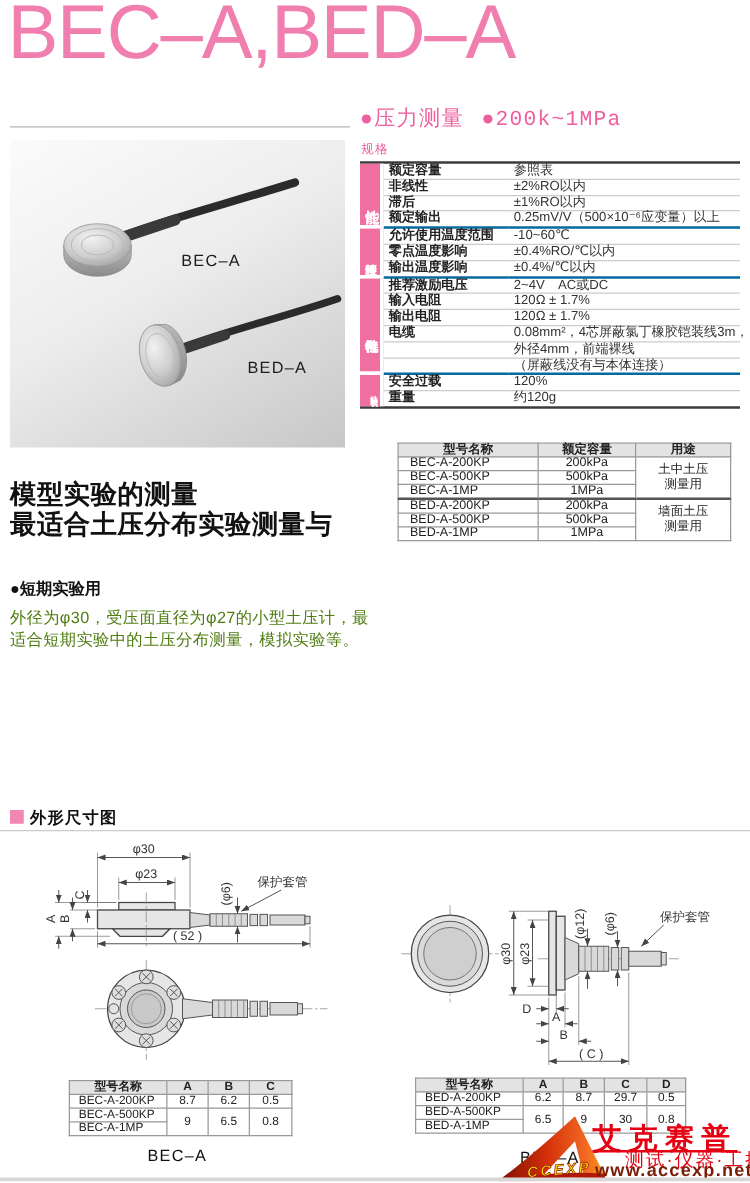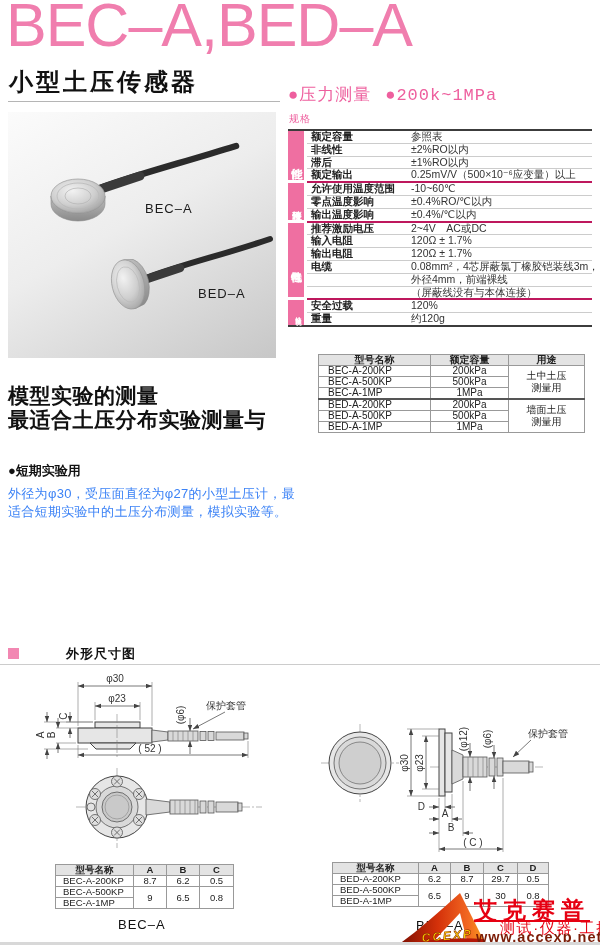--- a/index.html
+++ b/index.html
@@ -20,21 +20,21 @@
   .photo svg{display:block;}
   .photo text{font-size:13px;letter-spacing:1px;fill:#1c1c1c;}
 
   
   .spec-head{left:289px;top:112px;font-size:10px;color:#ee5f9e;letter-spacing:1px;}
   table.spec{left:288px;top:129px;border-collapse:separate;border-spacing:0;width:304px;
              border-top:2px solid #3c3c3c;border-bottom:2px solid #3c3c3c;table-layout:fixed;}
   table.spec td{font-size:10.5px;height:11.6px;line-height:11.8px;padding:0 4px;white-space:nowrap;overflow:visible;}
   table.spec td.l{width:92px;font-weight:bold;border-bottom:1px solid #ccc;color:#222;}
   table.spec td.v{border-bottom:1px solid #ccc;color:#333;}
-  table.spec tr.gend td.l,table.spec tr.gend td.v{border-bottom:2px solid #be185d;}
+  table.spec tr.gend td.l,table.spec tr.gend td.v{border-bottom:2px solid #0369a1;}
   table.spec tr.last td{border-bottom:none;}
   table.spec td.g{width:16px;background:#ef6fa1;color:#fff;text-align:center;vertical-align:middle;
                   writing-mode:vertical-rl;text-orientation:upright;padding:0;
                   border-right:3px solid #fff;font-weight:bold;}
   table.spec td.g.gsep{border-bottom:3px solid #fff;}
   td.g.g-perf{font-size:11px;}
   td.g.g-env{font-size:9px;}
   td.g.g-elec{font-size:10.5px;}
   td.g.g-mech{font-size:6px;letter-spacing:-1px;}
 
@@ -44,25 +44,25 @@
       padding:0 2px;text-align:center;font-weight:normal;color:#222;}
   table.models th{background:#e3e3e3;font-weight:bold;}
   table.models td.model{text-align:left;padding-left:9px;width:100px;}
   table.models col.c1{width:104px}table.models col.c2{width:78px}table.models col.c3{width:76px}
   table.models tr.sep td{border-top:2px solid #555;}
   table.models td.usage{line-height:12px;}
 
   
   .desc-head{left:8px;top:384px;font-size:21px;font-weight:bold;line-height:24px;letter-spacing:0.5px;color:#111;}
   .desc-bullet{left:8px;top:462px;font-size:13px;font-weight:bold;color:#111;}
-  .desc-body{left:8px;top:485px;width:288px;font-size:13px;line-height:18px;color:#3b82f6;letter-spacing:0.3px;}
+  .desc-body{left:8px;top:485px;width:288px;font-size:13px;line-height:18px;color:#4d7c0f;letter-spacing:0.3px;}
 
   
   .sec-square{left:8px;top:648px;width:11px;height:11px;background:#f287b2;}
-  .sec-title{left:24px;top:645px;font-size:13px;font-weight:bold;letter-spacing:1px;color:#111;margin-left:42px;}
+  .sec-title{left:24px;top:645px;font-size:13px;font-weight:bold;letter-spacing:1px;color:#111;}
   .sec-rule{left:0px;top:664px;width:600px;height:0;border-top:1px solid #ccc;}
 
   svg.draw{overflow:visible;}
   svg.draw text{font-size:10px;fill:#333;}
   svg.draw .part{fill:#e6e6e6;stroke:#444;stroke-width:1;}
   svg.draw .part2{fill:#d9d9d9;stroke:#555;stroke-width:0.8;}
   svg.draw .dim{stroke:#555;stroke-width:0.8;fill:none;}
   svg.draw .ext{stroke:#777;stroke-width:0.6;fill:none;}
   svg.draw .cl{stroke:#888;stroke-width:0.6;stroke-dasharray:9 2 2 2;fill:none;}
 
@@ -83,21 +83,20 @@
   .logo-tagline{left:500px;top:919px;font-size:15px;letter-spacing:1.6px;color:#e60012;white-space:nowrap;}
   .logo-url{left:476px;top:929px;font-size:14.5px;font-weight:bold;letter-spacing:1px;color:#7b1c07;white-space:nowrap;}
   .bottom-band{left:0;top:942px;width:600px;height:3px;background:#d8d8d8;}
 </style>
 </head>
 <body>
 
 <div id="page">
 
   <div class="abs title">BEC–A,BED–A</div>
-  <div class="abs subtitle">小型土压传感器</div>
   <div class="abs subtitle-rule"></div>
   <div class="abs bullets">
     <span>●压力测量</span><span>●200k~1MPa</span>
   </div>
 
   <div class="abs photo">
     <svg width="268" height="246" viewBox="0 0 268 246">
       <defs>
         <radialGradient id="discFace" cx="40%" cy="35%" r="75%">
           <stop offset="0%" stop-color="#f2f2f2"></stop>

